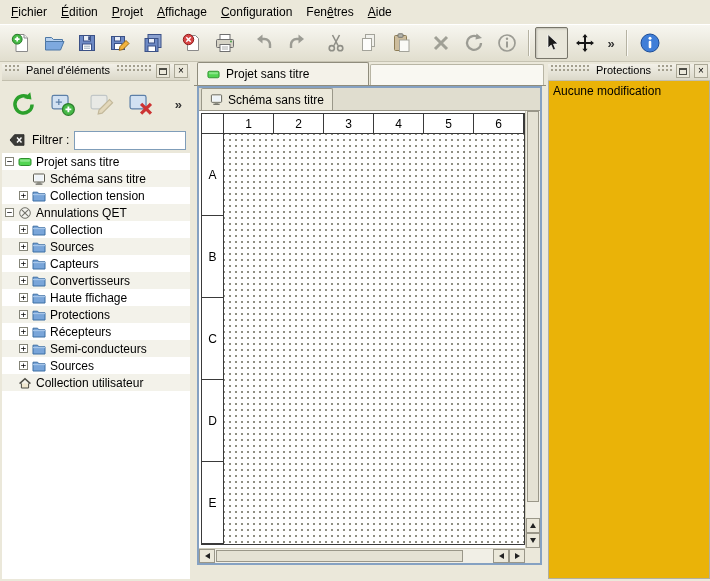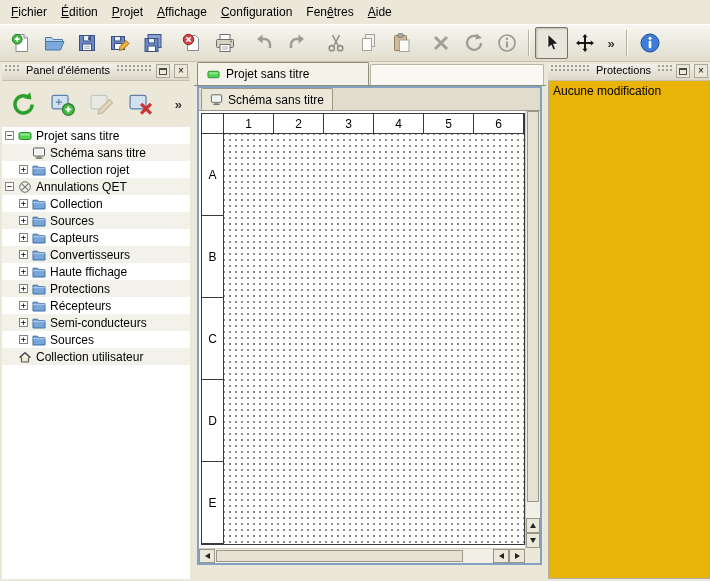--- a/index.html
+++ b/index.html
@@ -317,20 +317,32 @@
       <div class="pt-btn">
         <span class="ico">
           <svg viewBox="0 0 22 22">
             <rect x="2.5" y="3.5" width="13" height="11" rx="1.5" fill="#d2e1f2" stroke="#5c7fa8"></rect>
             <path d="M11.5 10.5l8 8M19.5 10.5l-8 8" stroke="#cc3333" stroke-width="2.6"></path>
           </svg>
         </span>
       </div>
       <div class="pt-chev">»</div>
     </div>
+  <div class="filter-row">
+    <button class="filter-clear">
+        <span class="ico" id="filterClearIco">
+          <svg viewBox="0 0 22 22">
+            <path d="M8 4.5h11.5v13H8L2.5 11z" fill="#3c3c38" stroke="#1e1e1c"></path>
+            <path d="M11 8l5.5 6M16.5 8L11 14" stroke="#fff" stroke-width="1.7"></path>
+          </svg>
+        </span>
+      </button>
+    <span class="filter-label">Filtrer :</span>
+    <input class="filter-input" value="" style="">
+  </div>
   <div class="tree" id="tree">
       <div class="tree-row" style="padding-left: 3px;">
         <span class="expander">−</span>
         <span class="tree-ico">
           <svg viewBox="0 0 14 14">
             <rect x="1" y="3.5" width="12" height="7" rx="1.5" fill="#52d452" stroke="#2d8f2d"></rect>
             <rect x="2" y="4.5" width="10" height="2.2" rx="1" fill="#8ae68a"></rect>
           </svg>
         </span>
         <span class="tree-label">Projet sans titre</span>
@@ -348,21 +360,21 @@
         <span class="tree-label">Schéma sans titre</span>
       </div>
       <div class="tree-row" style="padding-left: 17px;">
         <span class="expander">+</span>
         <span class="tree-ico">
           <svg viewBox="0 0 14 14">
             <path d="M1 3.2h4.6L7 4.8h6V12H1z" fill="#79a5d9" stroke="#3d6ea3"></path>
             <path d="M1 5.6h12" stroke="#aac8ea" stroke-width="1.1"></path>
           </svg>
         </span>
-        <span class="tree-label">Collection rojet</span>
+        <span class="tree-label">Collection tension</span>
       </div>
       <div class="tree-row alt" style="padding-left: 3px;">
         <span class="expander">−</span>
         <span class="tree-ico">
           <svg viewBox="0 0 14 14">
             <circle cx="7" cy="7" r="5.3" fill="#f4f4ef" stroke="#72726a"></circle>
             <path d="M3.3 10.7l7.4-7.4M3.3 3.3l7.4 7.4" stroke="#72726a" stroke-width="1.1"></path>
           </svg>
         </span>
         <span class="tree-label">Annulations QET</span>

